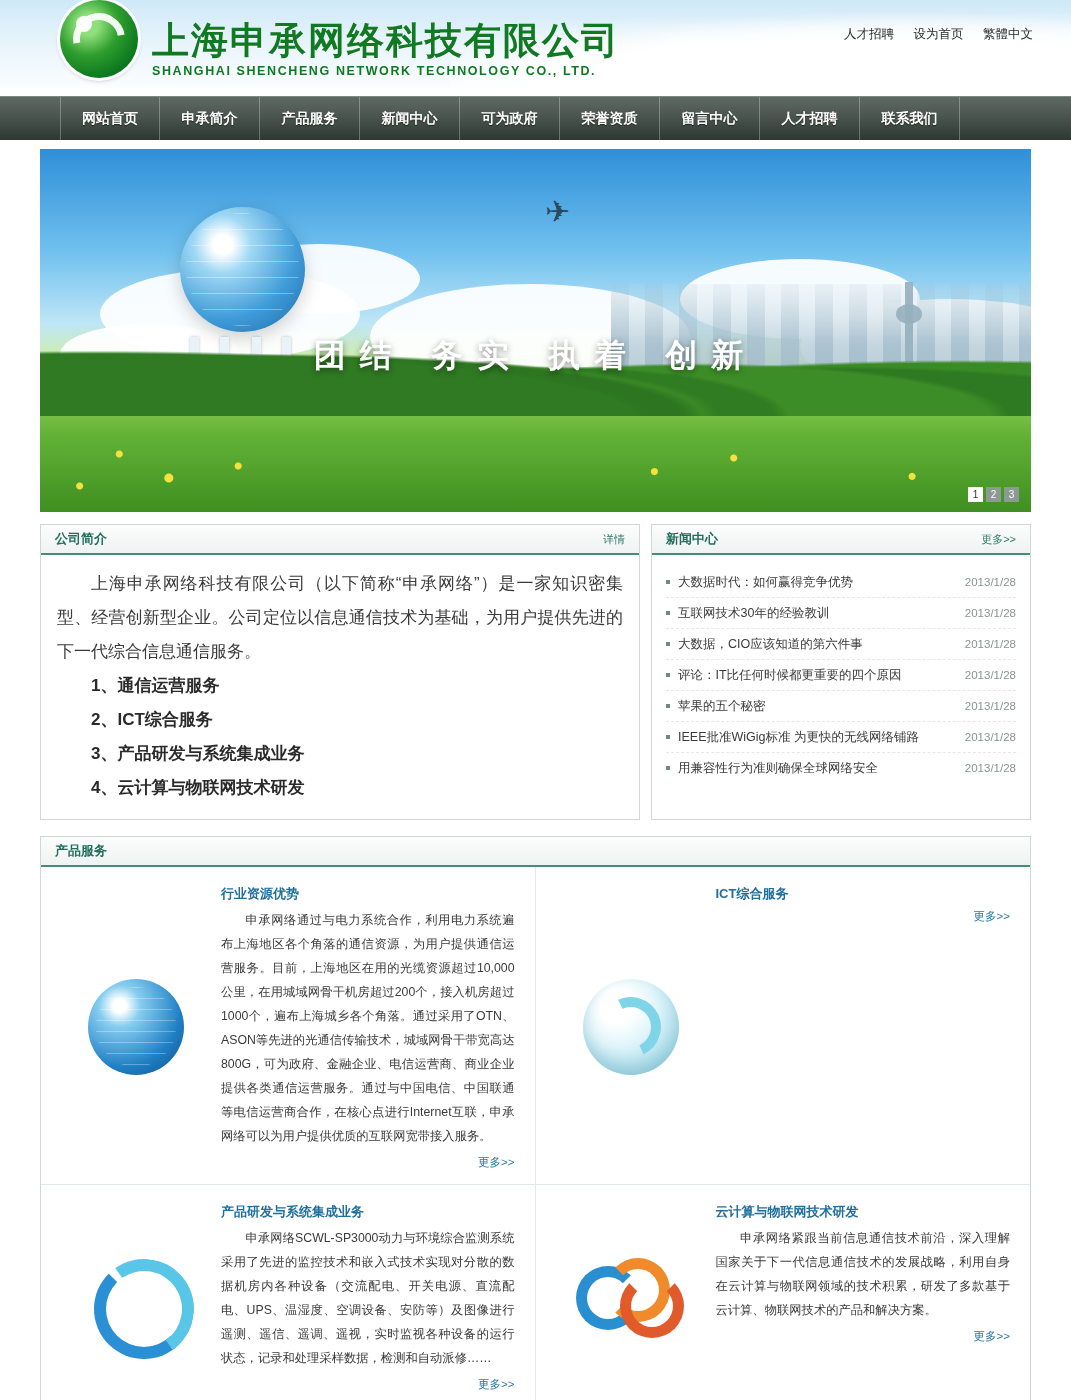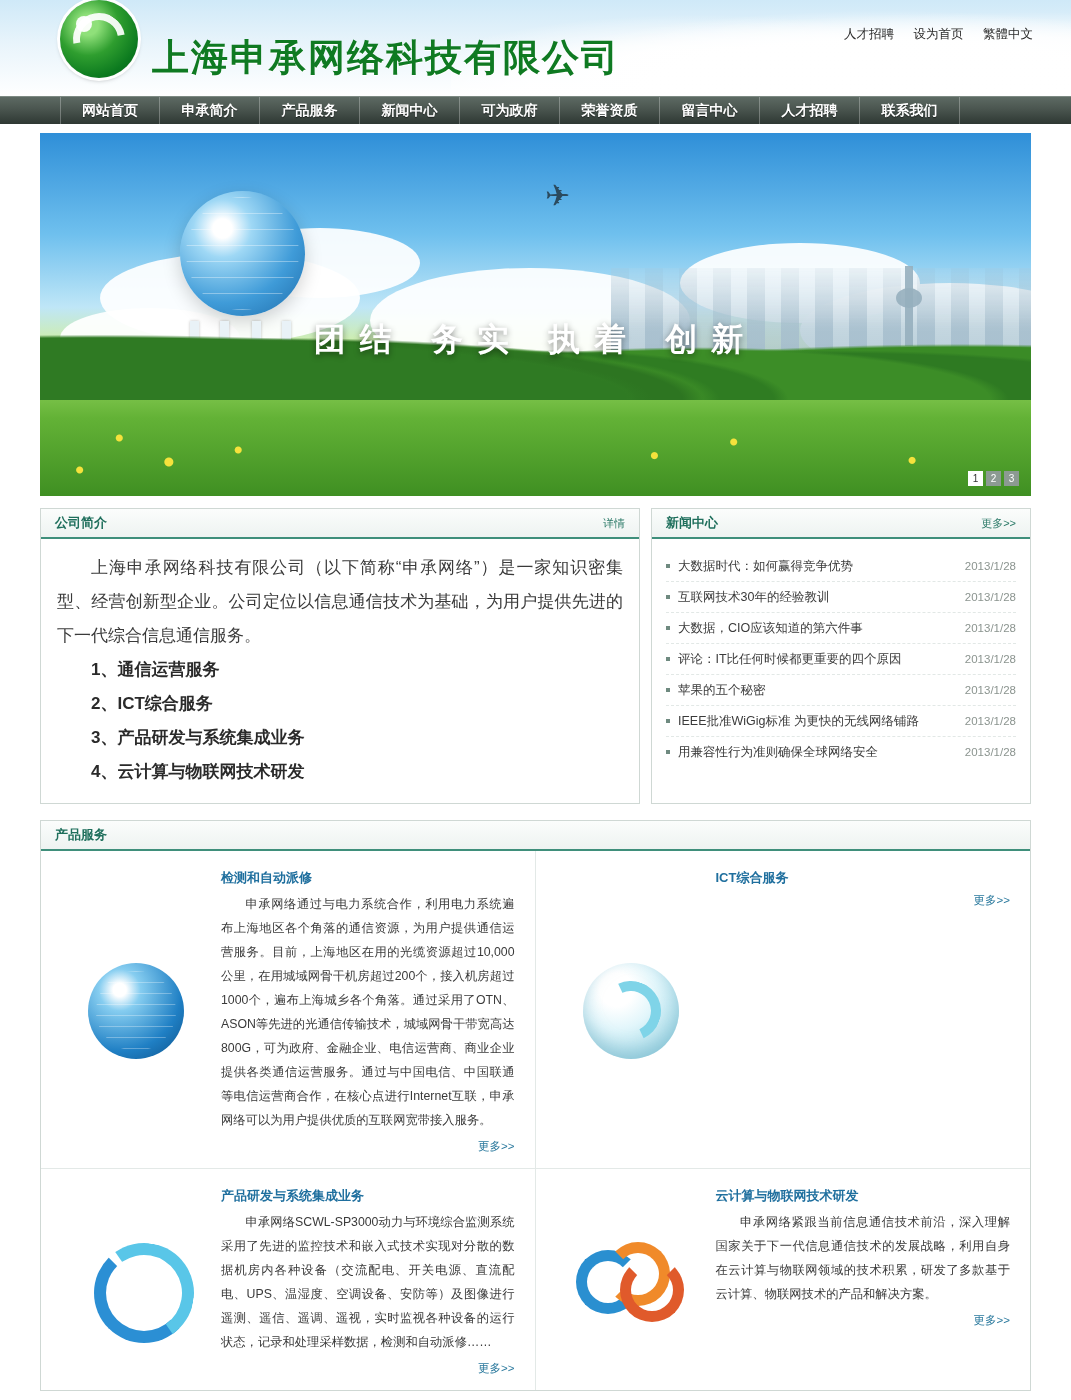--- a/index.html
+++ b/index.html
@@ -56,21 +56,21 @@
     font-size:12.5px; color:#0f7a22; letter-spacing:1.6px; font-weight:bold; margin-top:3px;
   }
   .toplinks {
     position:absolute; right:38px; top:26px; z-index:3;
     font-size:12.5px; color:#2b2b2b;
   }
   .toplinks span{ margin-left:16px; cursor:pointer; }
 
   
   .nav {
-    height:28px;
+    height:44px;
     background:linear-gradient(to bottom,#5d6a63 0%, #4a554f 45%, #2e3833 100%);
     display:flex; align-items:stretch; padding-left:60px;
     border-top:1px solid #7d8a83;
   }
   .nav-item{
     min-width:100px; padding:0 18px;
     display:flex; align-items:center; justify-content:center;
     color:#ffffff; font-size:14px; font-weight:bold;
     border-right:1px solid rgba(255,255,255,.28);
     cursor:pointer; white-space:nowrap;
@@ -233,20 +233,21 @@
 <div class="page">
 
   <div class="header">
     <div class="logo-wrap">
       <div class="logo-mark">
         <div class="swirl"></div>
           <div class="inner-dot"></div>
       </div>
       <div class="logo-text">
         <div class="cn">上海申承网络科技有限公司</div>
+        <div class="en">SHANGHAI  SHENCHENG  NETWORK  TECHNOLOGY  CO., LTD.</div>
       </div>
     </div>
     <div class="toplinks">
       <span>人才招聘</span>
       <span>设为首页</span>
       <span>繁體中文</span>
     </div>
   </div>
 
   <div class="nav">
@@ -369,21 +370,21 @@
       <span class="title">产品服务</span>
       <span class="more"></span>
     </div>
     <div class="prod-grid">
 
       <div class="prod-cell">
         <div class="prod-ico">
             <div class="ball blue"></div>
           </div>
         <div class="prod-txt">
-          <h4>检测和自动派修</h4>
+          <h4>行业资源优势</h4>
           <p>申承网络通过与电力系统合作，利用电力系统遍布上海地区各个角落的通信资源，为用户提供通信运营服务。目前，上海地区在用的光缆资源超过10,000公里，在用城域网骨干机房超过200个，接入机房超过1000个，遍布上海城乡各个角落。通过采用了OTN、ASON等先进的光通信传输技术，城域网骨干带宽高达800G，可为政府、金融企业、电信运营商、商业企业提供各类通信运营服务。通过与中国电信、中国联通等电信运营商合作，在核心点进行Internet互联，申承网络可以为用户提供优质的互联网宽带接入服务。</p>
           <div class="prod-more">更多&gt;&gt;</div>
         </div>
       </div>
 
       <div class="prod-cell">
         <div class="prod-ico">
             <div class="ball glass">
               <div class="arrows white"></div>
             </div>

